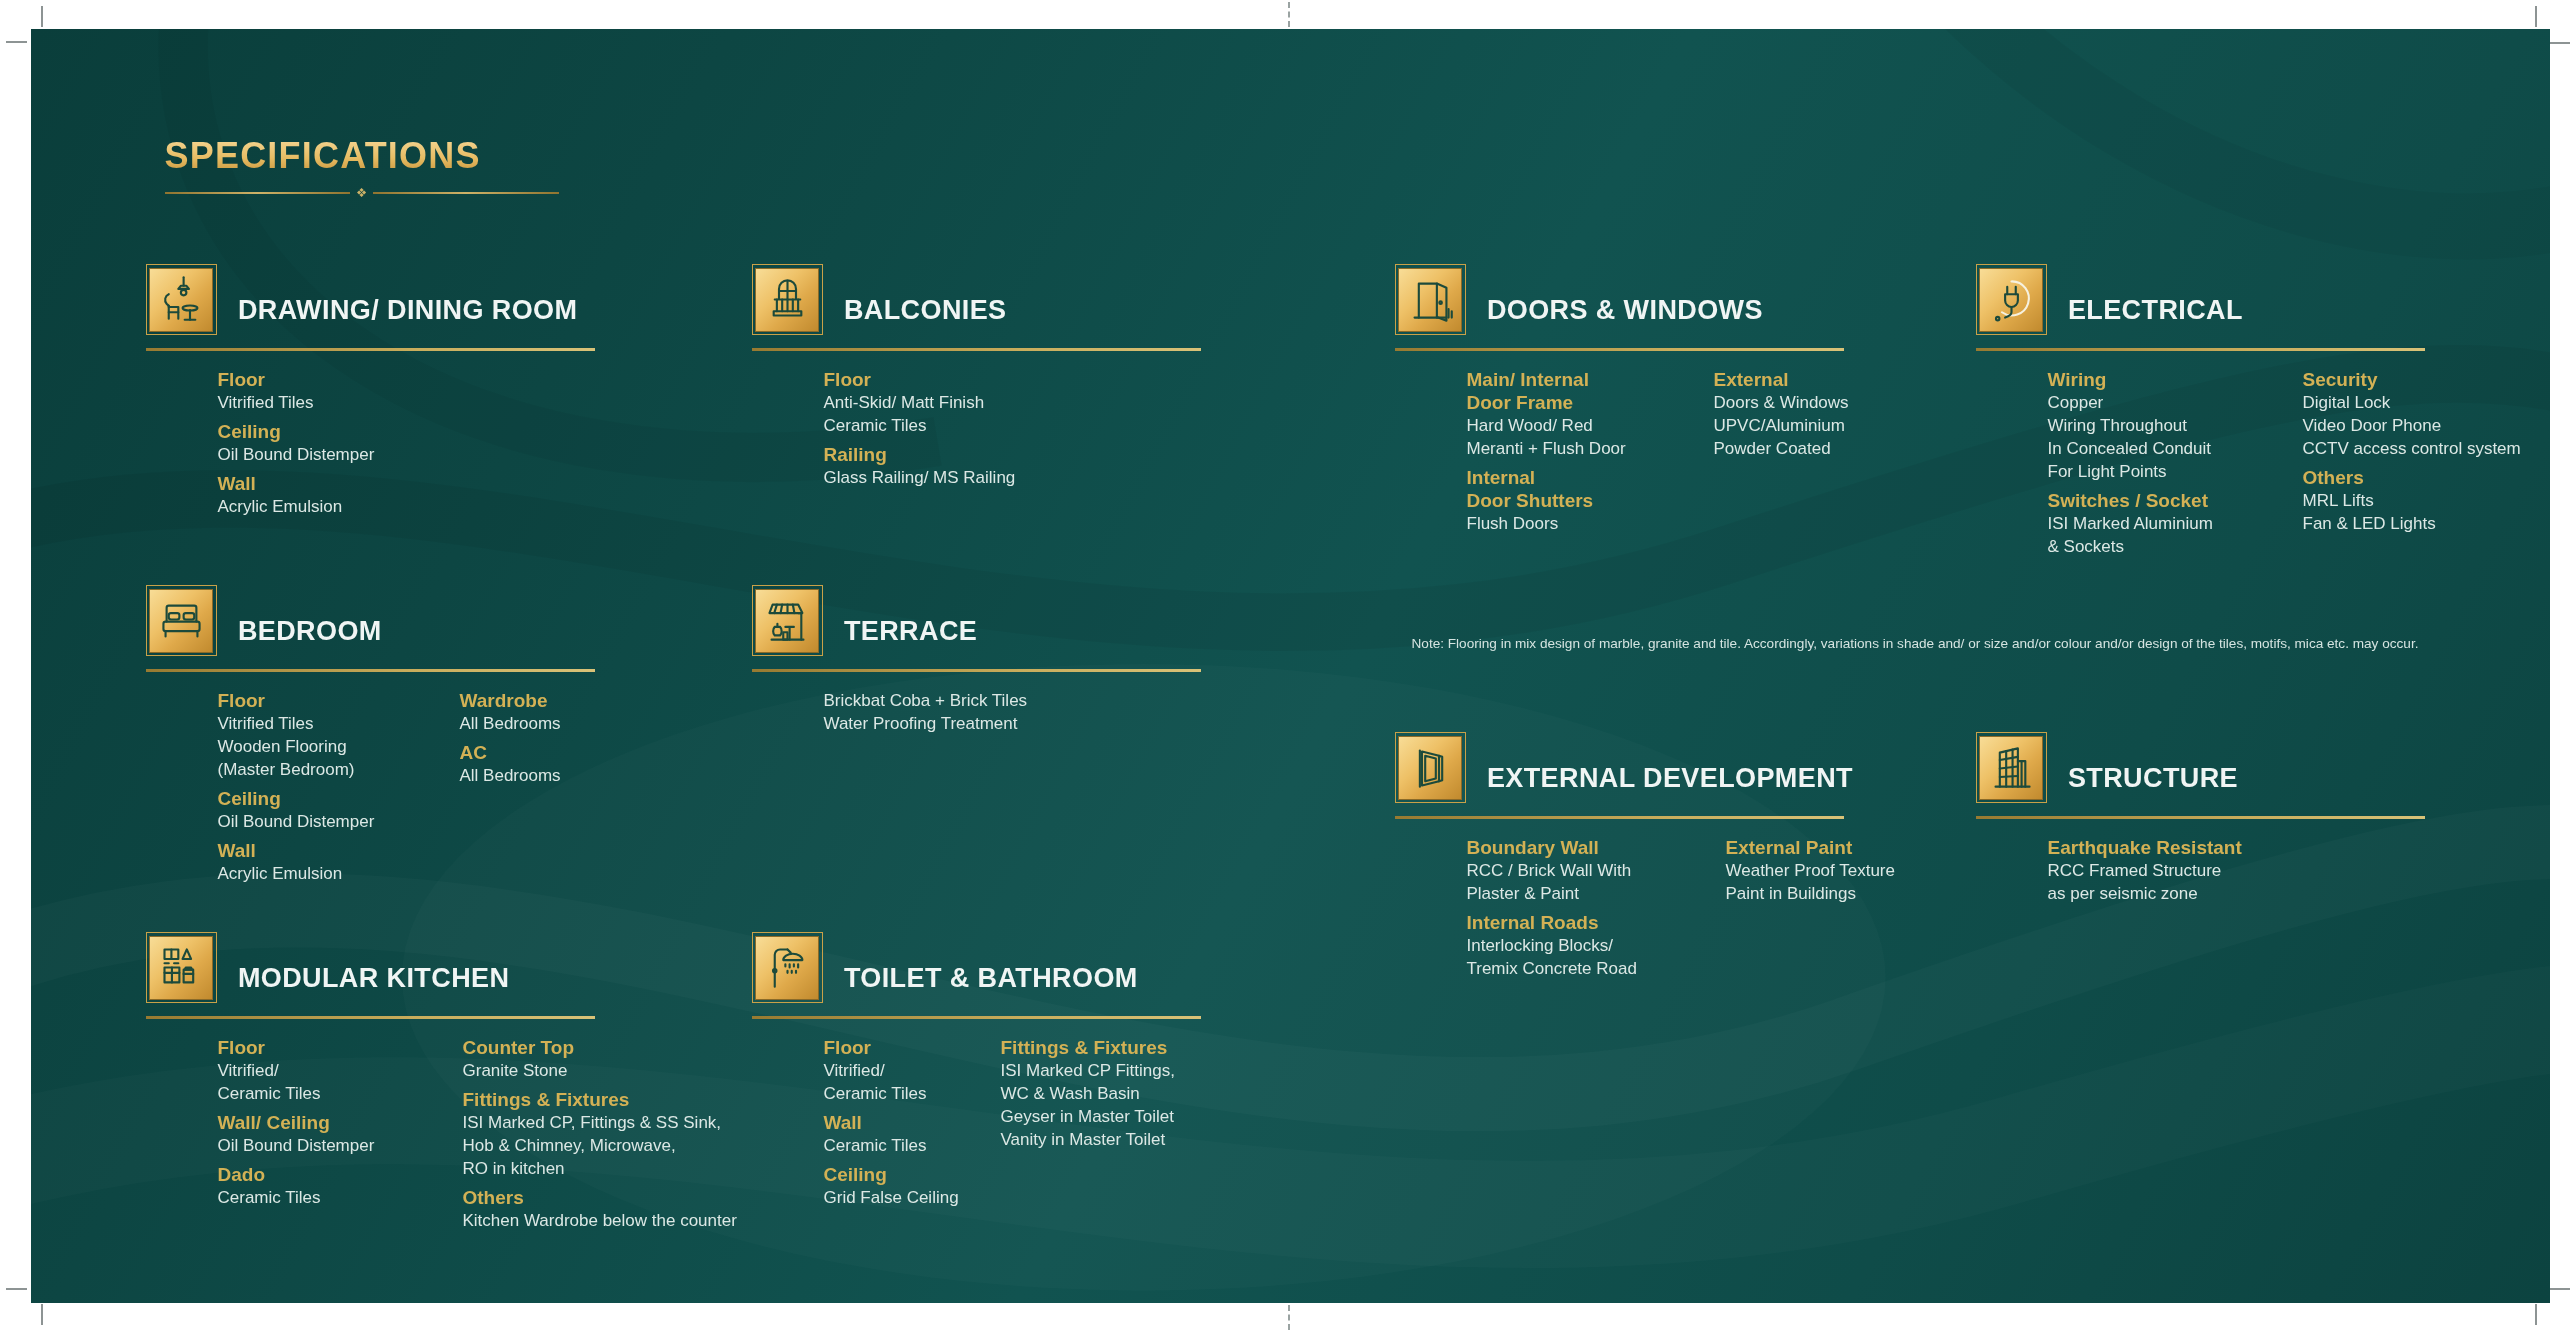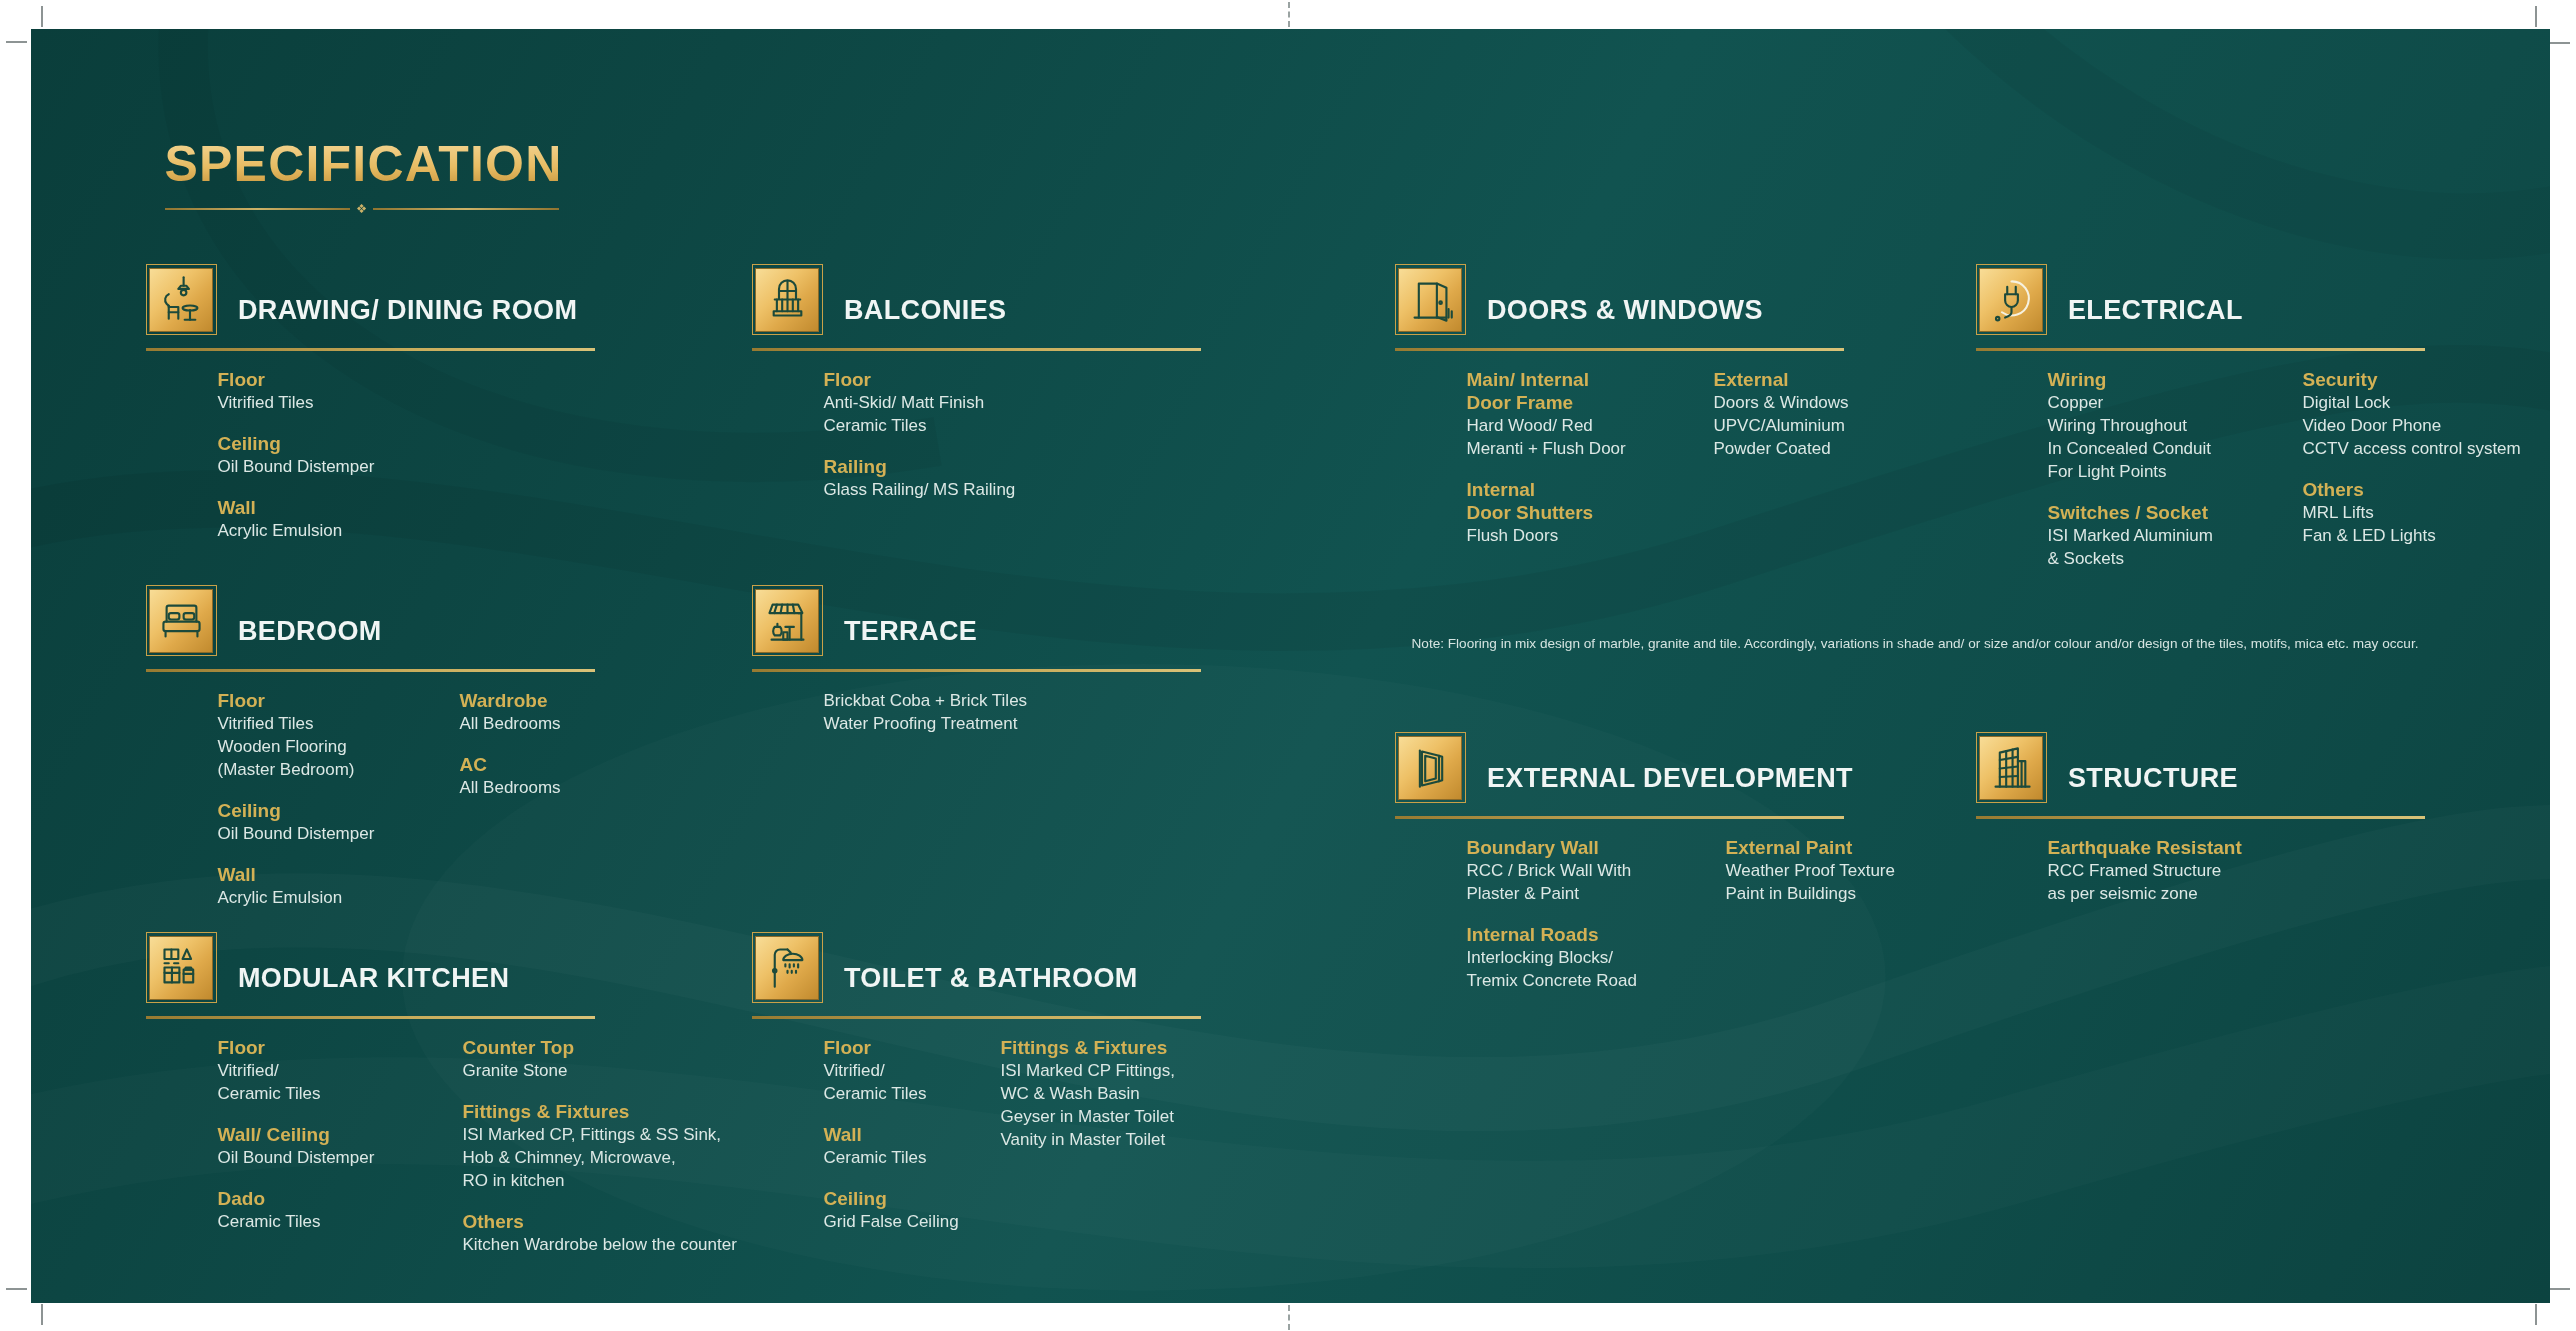--- a/index.html
+++ b/index.html
@@ -15,21 +15,21 @@
   .page{
     position:absolute;left:30.5px;top:29px;width:2519px;height:1274px;
     background:linear-gradient(118deg,#0a3e3b 0%,#0d4643 22%,#115350 52%,#0f4c49 78%,#0c4340 100%);
     overflow:hidden;
   }
   .waves{position:absolute;left:0;top:0;width:100%;height:100%;}
 
   
   .title-block{position:absolute;left:134px;top:106px;width:396px;}
   .page-title{
-    margin:0;font-size:50px;font-weight:bold;letter-spacing:1.2px;
+    margin:0;font-size:36px;font-weight:bold;letter-spacing:1.2px;
     background:linear-gradient(180deg,#f3d astro,#f3d491 10%,#e7bc63 55%,#c18e35 100%);
     background:linear-gradient(180deg,#f3d491 10%,#e7bc63 55%,#c18e35 100%);
     -webkit-background-clip:text;background-clip:text;color:transparent;
   }
   .title-rule{display:flex;align-items:center;gap:5.8px;margin-top:10px;width:394px;}
   .title-rule .seg{flex:1;height:2.5px;background:linear-gradient(90deg,#8f raising,#8f7430,#cdb268,#8f7430);background:linear-gradient(90deg,#8f7430,#cdb268,#8f7430);}
   .title-rule .orn{color:#cdb268;font-size:12.4px;line-height:1;}
 
   
   .spec-section{position:absolute;width:635px;}
@@ -49,21 +49,21 @@
   }
   .rule{width:449px;height:2.5px;margin-top:13px;background:linear-gradient(90deg,#977a31,#c9ad5c 60%,#d9c278);}
   .cols{display:flex;margin-left:72px;margin-top:17.3px;}
   .col{width:247px;flex:0 0 auto;}
   .col + .col{width:auto;}
   #sec-toilet-bathroom .col:first-child{width:177px;}
   #sec-electrical .col:first-child{width:255px;}
   #sec-external-development .col:first-child{width:259px;}
   #sec-bedroom .col:first-child{width:242px;}
   #sec-modular-kitchen .col:first-child{width:245px;}
-  .group{margin-top:18px;}
+  .group{margin-top:6px;}
   .group:first-child{margin-top:0;}
   .glabel{color:#d3b155;font-weight:bold;font-size:19px;line-height:23px;white-space:pre-line;}
   .gline{color:#dce8e5;font-size:17px;line-height:23px;white-space:nowrap;}
 
   
   #sec-drawing-dining-room{left:115px;top:235px;}
   #sec-balconies{left:721px;top:235px;}
   #sec-doors-windows{left:1364px;top:235px;}
   #sec-electrical{left:1945px;top:235px;}
   #sec-bedroom{left:115px;top:556px;}

